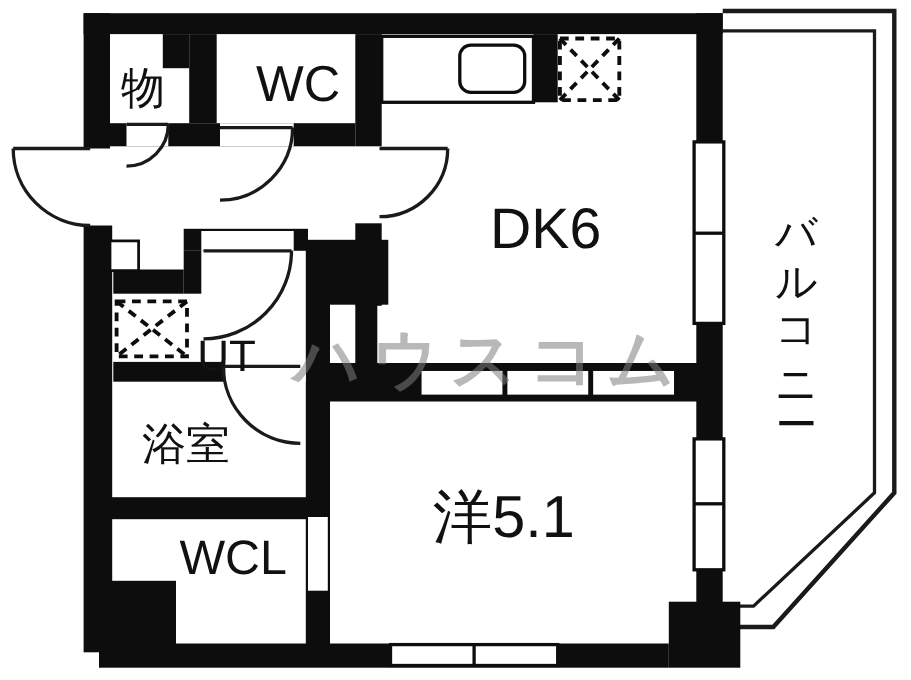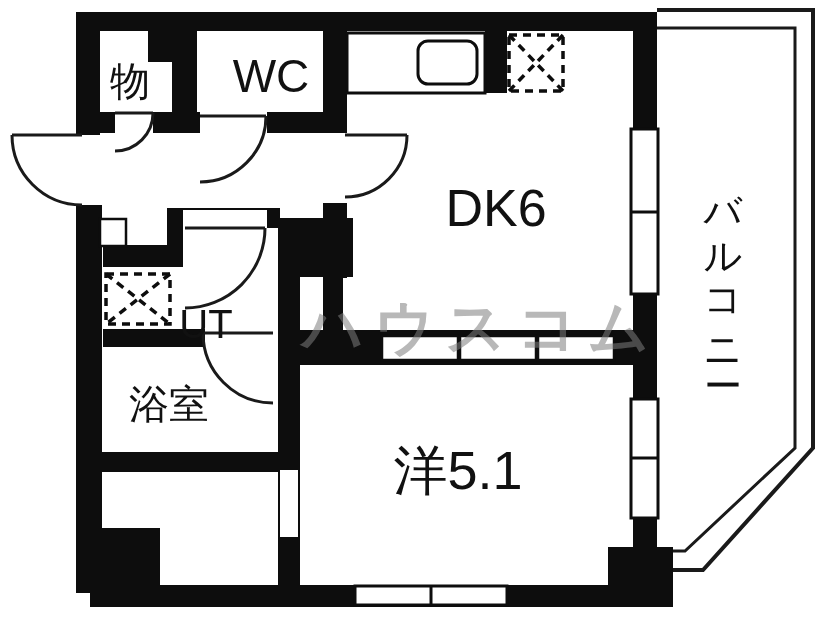--- a/index.html
+++ b/index.html
@@ -142,17 +142,18 @@
         <path d="M203,333 A70,70 0 0 0 273,403"></path>
       </g>
     </g>
   </svg>
 
   <div class="room-label" style="left:130px;top:81px;font-size:40px;">物</div>
   <div class="room-label" style="left:271px;top:76px;font-size:46px;">WC</div>
   <div class="room-label" style="left:496px;top:208px;font-size:52px;">DK6</div>
   <div class="room-label" style="left:206px;top:324px;font-size:40px;">UT</div>
   <div class="room-label" style="left:169px;top:404px;font-size:40px;">浴室</div>
+  <div class="room-label" style="left:212px;top:508px;font-size:44px;">WCL</div>
   <div class="room-label" style="left:458px;top:470px;font-size:54px;">洋5.1</div>
   <div class="room-label vertical-label" style="left:723px;top:270px;font-size:38px;">バルコニー</div>
 
-  <div class="watermark" style="left:445px;top:328px;font-size:60px;margin-left:36px;">ハウスコム</div>
+  <div class="watermark" style="left:445px;top:328px;font-size:60px;">ハウスコム</div>
 </div>
 
 </body></html>

